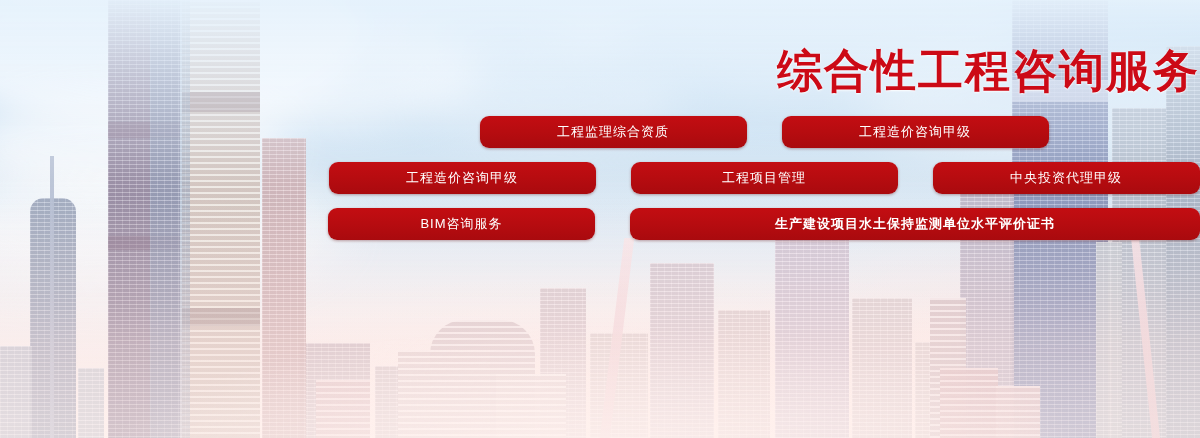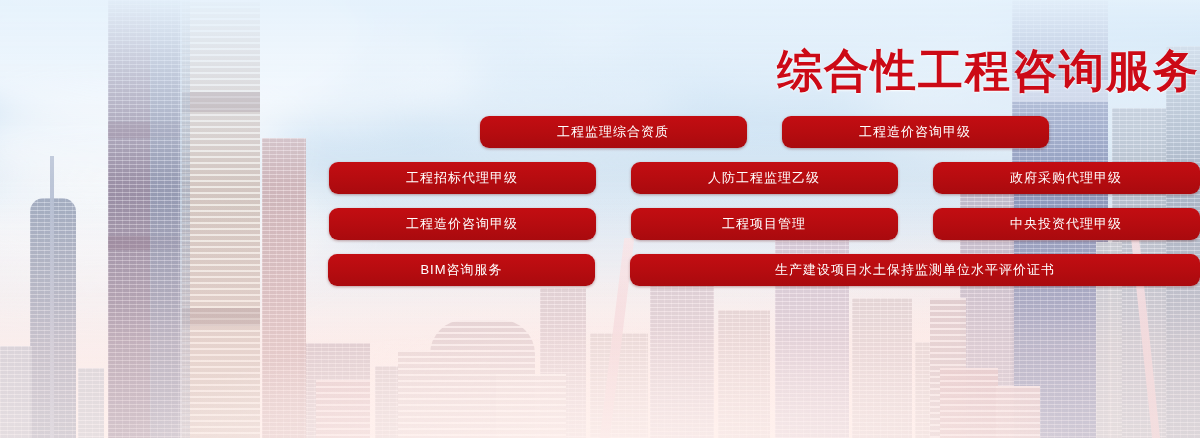--- a/index.html
+++ b/index.html
@@ -119,21 +119,21 @@
     background:linear-gradient(to bottom, #c30d12 0%, #b70c10 48%, #a90a0e 100%);
     color:#ffffff;
     font-size:13px;
     letter-spacing:1px;
     display:flex; align-items:center; justify-content:center;
     box-shadow:0 1px 3px rgba(90,0,5,0.35);
     white-space:nowrap;
     user-select:none;
   }
   .w-col  { width:267px; }
-  .w-wide { width:570px; }
+  .w-wide { width:570px;font-weight:bold; }
 </style>
 </head>
 <body>
 
 <div id="banner">
 
   <div class="sky"></div>
   <div class="sky-warm"></div>
 
   <div>
@@ -208,25 +208,20 @@
 
     <div class="title">综合性工程咨询服务</div>
 
     <div class="grid">
 
       <div class="row">
         <div class="badge w-col">工程监理综合资质</div>
         <div class="badge w-col">工程造价咨询甲级</div>
       </div>
 
-      <div class="row">
-        <div class="badge w-col">工程招标代理甲级</div>
-        <div class="badge w-col">人防工程监理乙级</div>
-        <div class="badge w-col">政府采购代理甲级</div>
-      </div>
 
       <div class="row">
         <div class="badge w-col">工程造价咨询甲级</div>
         <div class="badge w-col">工程项目管理</div>
         <div class="badge w-col">中央投资代理甲级</div>
       </div>
 
       <div class="row">
         <div class="badge w-col">BIM咨询服务</div>
         <div class="badge w-wide">生产建设项目水土保持监测单位水平评价证书</div>

